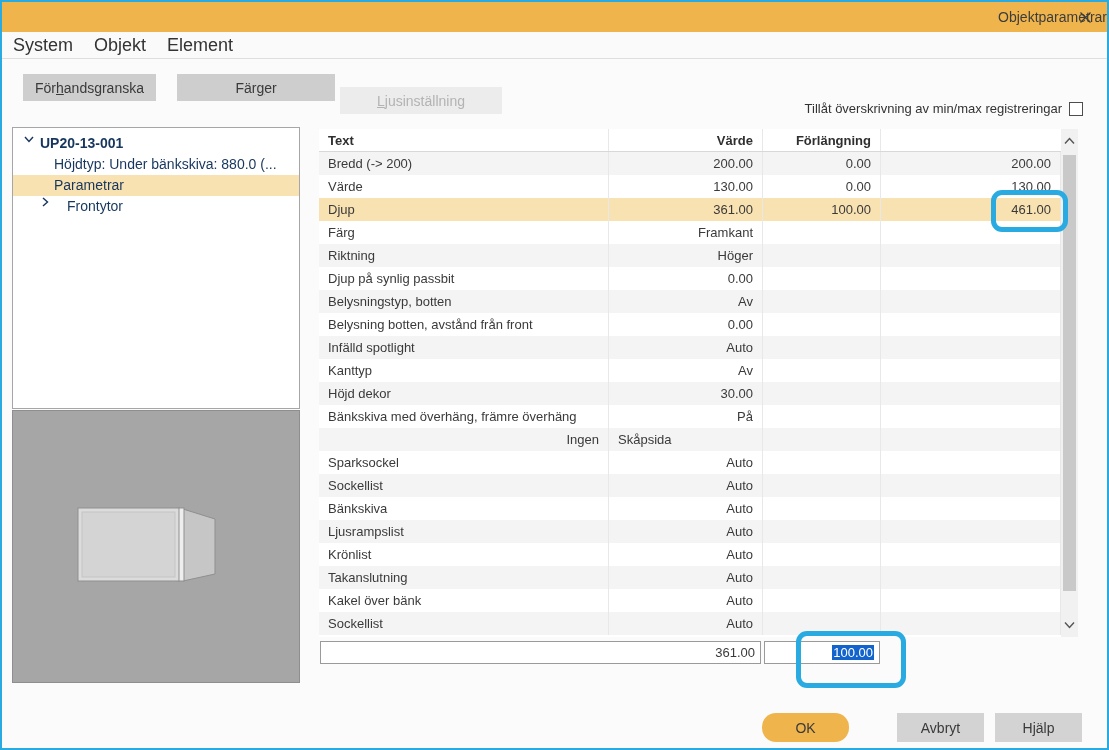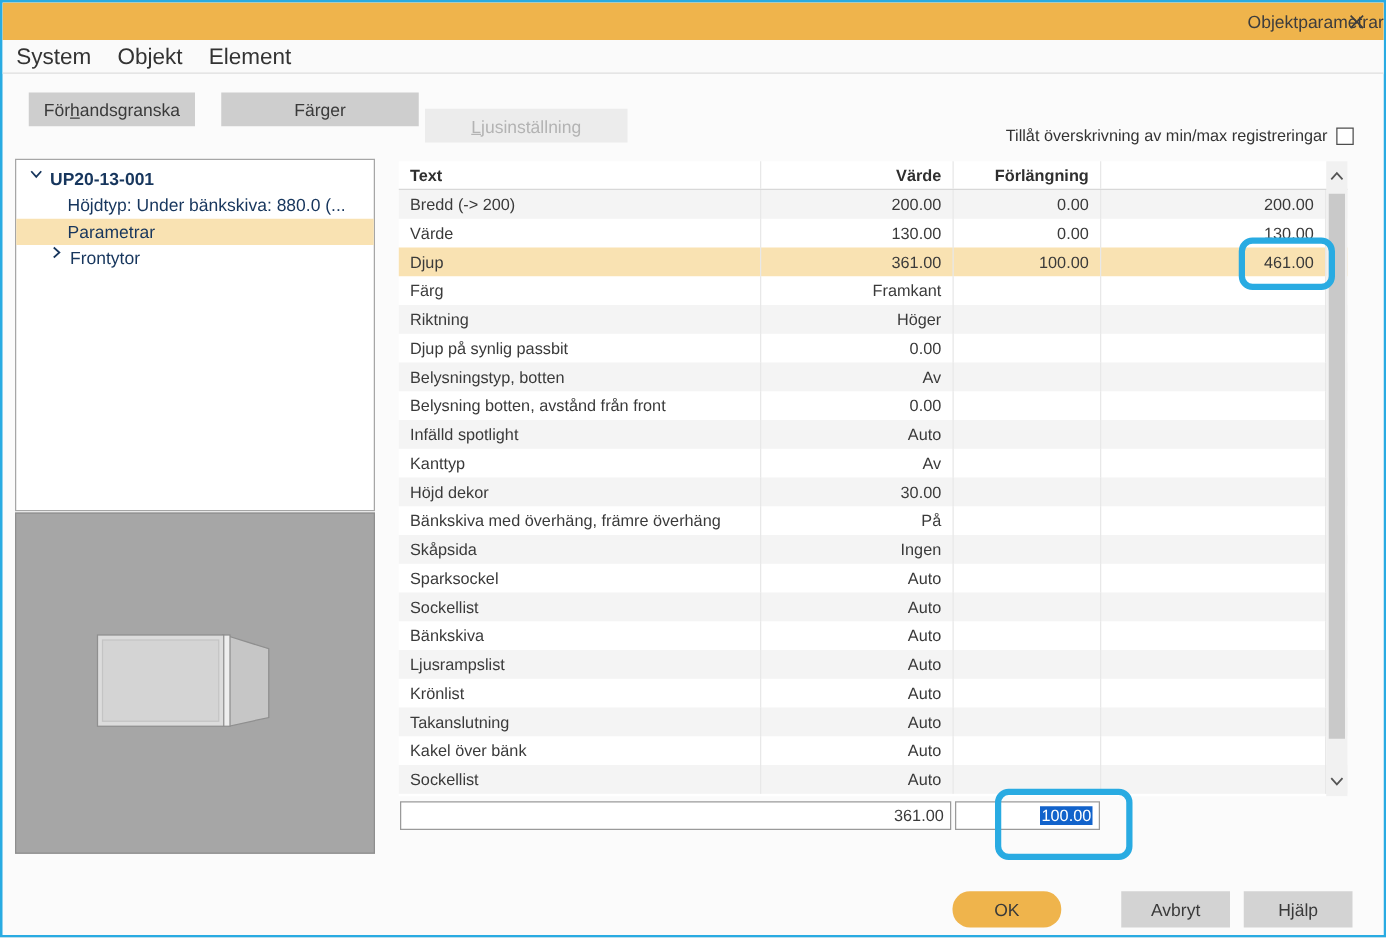--- a/index.html
+++ b/index.html
@@ -33,21 +33,21 @@
   .override-row .lbl{font-size:13px;color:#333;}
   .checkbox{width:14px;height:14px;border:1px solid #4d4d4d;background:#fff;cursor:pointer;}
   
   .tree-panel{position:absolute;left:10px;top:125px;width:288px;height:282px;background:#fff;
     border:1px solid #a6a6a6;padding-top:5px;font-size:14px;color:var(--tree_text,#17365d);}
   .tree-row{height:21px;line-height:21px;display:flex;align-items:flex-start;white-space:nowrap;overflow:hidden;cursor:default;}
   .tree-row .chev{display:inline-flex;width:12px;height:12px;margin-right:5px;flex:none;}
   .tree-root{padding-left:10px;font-weight:bold;}
   .tree-child{padding-left:41px;}
   .tree-child.selected{background:var(--row_selected,#f9e2b2);}
-  .tree-branch{padding-left:26px;}
+  .tree-branch{padding-left:26px;gap:11px;}
   
   .preview-panel{position:absolute;left:10px;top:408px;width:288px;height:273px;
     background:#a6a6a6;border:1px solid #8e8e8e;}
   
   .ptable{position:absolute;left:317px;top:127px;width:759px;height:508px;background:#fff;font-size:13px;}
   .thead,.trow{display:grid;grid-template-columns:290px 154px 118px 180px;height:23px;line-height:23px;}
   .thead{font-weight:bold;border-bottom:1px solid #d8d8d8;color:#2f2f2f;}
   .cell{border-right:1px solid #e8e8e8;overflow:hidden;white-space:nowrap;}
   .cell.ctext{padding-left:9px;text-align:left;}
   .cell.cnum{padding-right:9px;text-align:right;}
@@ -232,22 +232,22 @@
         </div>
 
         <div class="trow">
           <div class="cell ctext">Bänkskiva med överhäng, främre överhäng</div>
           <div class="cell cnum">På</div>
           <div class="cell cnum"></div>
           <div class="cell cnum"></div>
         </div>
 
         <div class="trow">
+          <div class="cell cnum">Ingen</div>
           <div class="cell ctext">Skåpsida</div>
-          <div class="cell cnum">Ingen</div>
           <div class="cell cnum"></div>
           <div class="cell cnum"></div>
         </div>
 
         <div class="trow">
           <div class="cell ctext">Sparksockel</div>
           <div class="cell cnum">Auto</div>
           <div class="cell cnum"></div>
           <div class="cell cnum"></div>
         </div>

